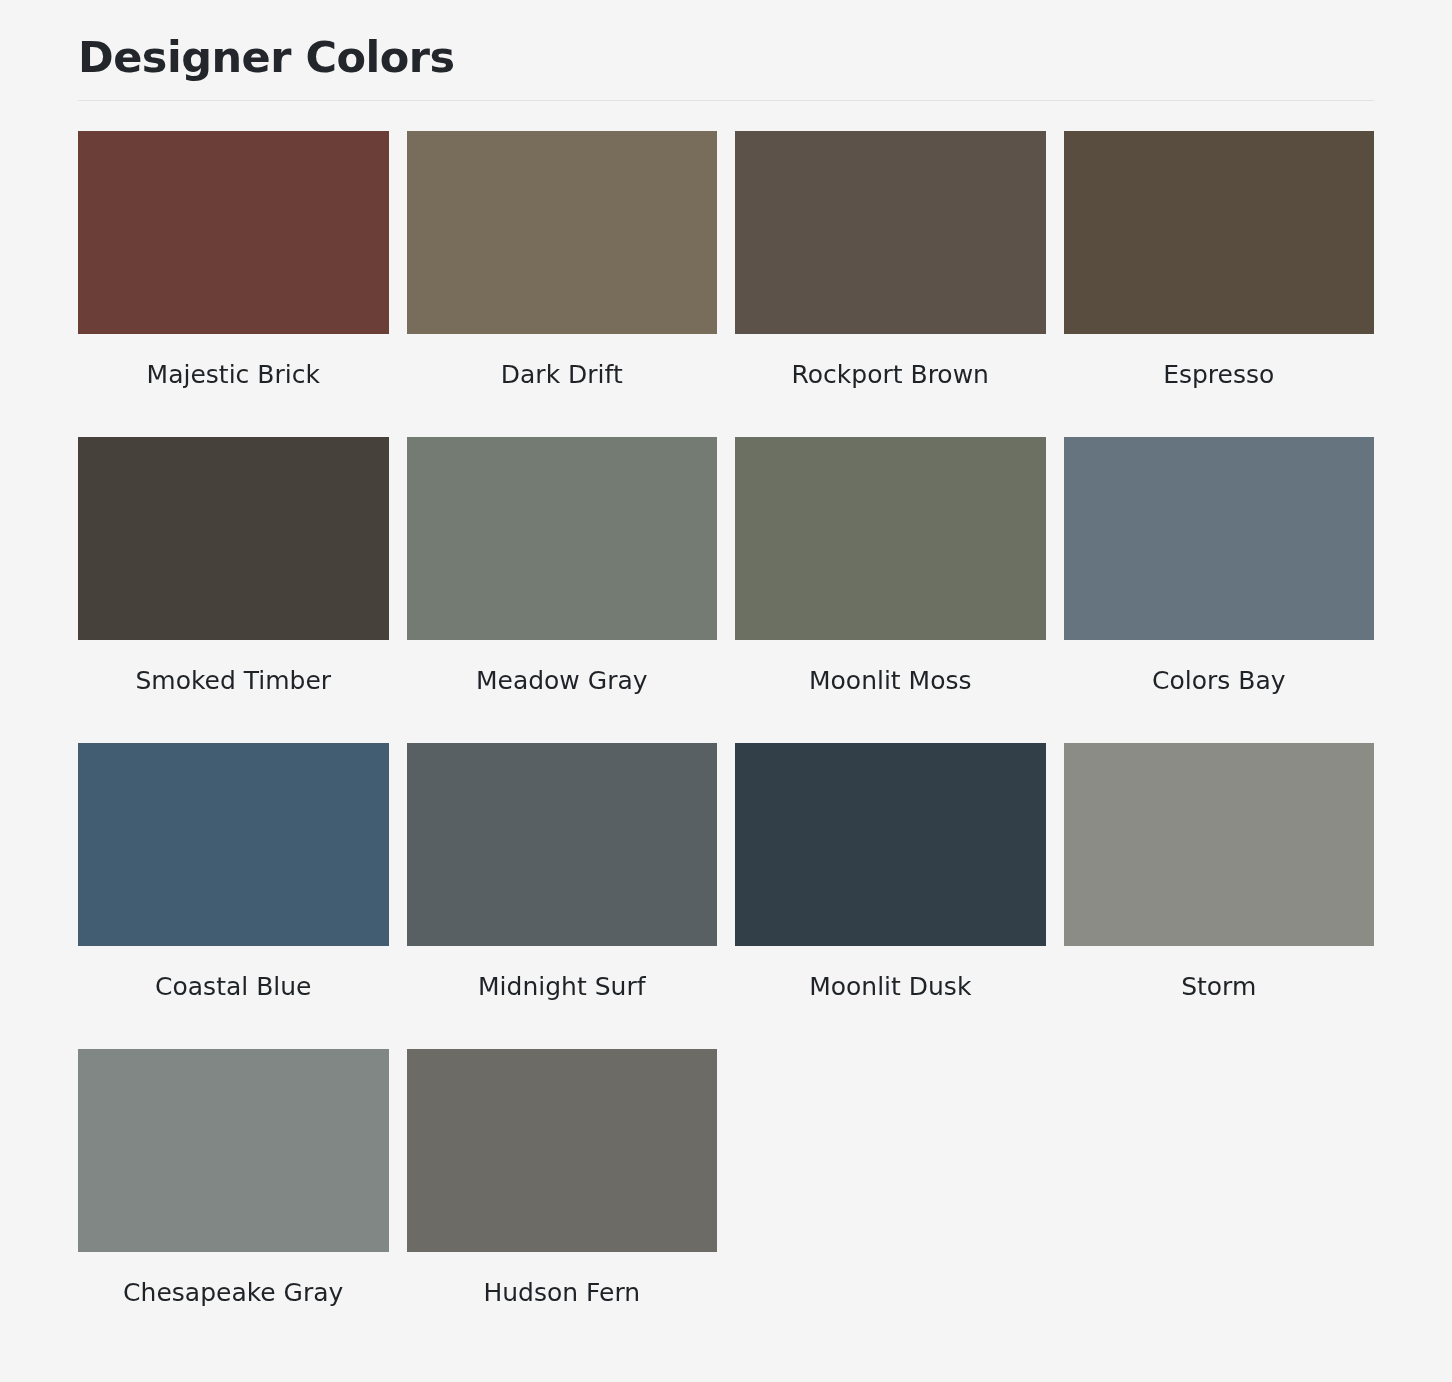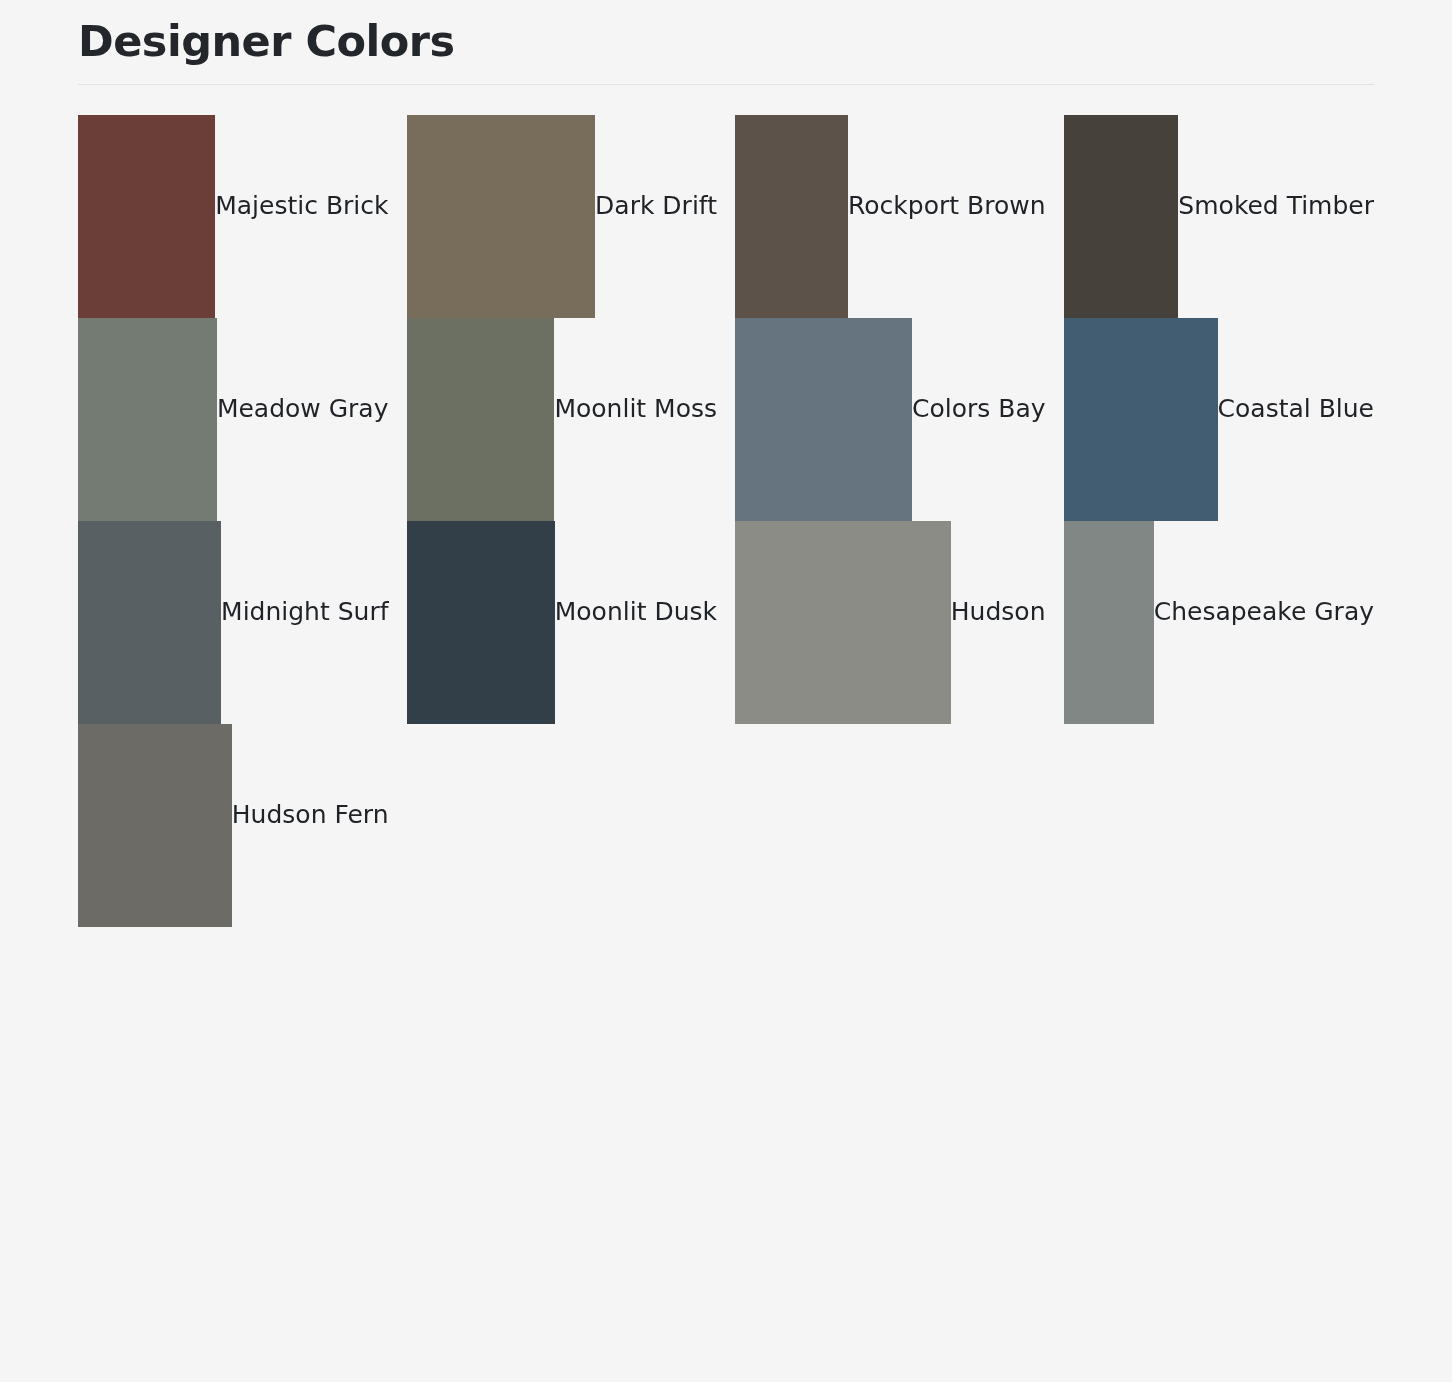--- a/index.html
+++ b/index.html
@@ -10,21 +10,21 @@
     width: 1452px;
     height: 1382px;
     background: #f5f5f5;
     font-family: "DejaVu Sans", sans-serif;
     overflow: hidden;
   }
   .page {
     box-sizing: border-box;
     width: 1452px;
     height: 1382px;
-    padding: 0 78px;
+    padding: 16px 78px;
   }
   .page-title {
     font-size: 43px;
     font-weight: bold;
     color: #23272b;
     letter-spacing: -0.5px;
     margin: 0;
     padding-top: 12px;
     line-height: 1.35;
   }
@@ -35,20 +35,21 @@
   }
   .swatch-grid {
     display: grid;
     grid-template-columns: repeat(4, 1fr);
     column-gap: 18px;
     row-gap: 0;
     margin-top: 30px;
   }
   .swatch-cell {
     display: flex;
+    flex-direction: column;
     align-items: center;
   }
   .swatch-chip {
     width: 100%;
     height: 203px;
     display: block;
   }
   .swatch-label {
     font-size: 25px;
     font-weight: normal;
@@ -76,20 +77,24 @@
       </div>
       <div class="swatch-cell">
         <div class="swatch-chip" style="background-color: rgb(120, 109, 90);"></div>
         <div class="swatch-label">Dark Drift</div>
       </div>
       <div class="swatch-cell">
         <div class="swatch-chip" style="background-color: rgb(93, 82, 74);"></div>
         <div class="swatch-label">Rockport Brown</div>
       </div>
       <div class="swatch-cell">
+        <div class="swatch-chip" style="background-color: rgb(88, 77, 63);"></div>
+        <div class="swatch-label">Espresso</div>
+      </div>
+      <div class="swatch-cell">
         <div class="swatch-chip" style="background-color: rgb(70, 66, 59);"></div>
         <div class="swatch-label">Smoked Timber</div>
       </div>
       <div class="swatch-cell">
         <div class="swatch-chip" style="background-color: rgb(116, 123, 114);"></div>
         <div class="swatch-label">Meadow Gray</div>
       </div>
       <div class="swatch-cell">
         <div class="swatch-chip" style="background-color: rgb(107, 112, 99);"></div>
         <div class="swatch-label">Moonlit Moss</div>
@@ -105,21 +110,21 @@
       <div class="swatch-cell">
         <div class="swatch-chip" style="background-color: rgb(88, 96, 99);"></div>
         <div class="swatch-label">Midnight Surf</div>
       </div>
       <div class="swatch-cell">
         <div class="swatch-chip" style="background-color: rgb(50, 62, 72);"></div>
         <div class="swatch-label">Moonlit Dusk</div>
       </div>
       <div class="swatch-cell">
         <div class="swatch-chip" style="background-color: rgb(139, 140, 133);"></div>
-        <div class="swatch-label">Hudson</div>
+        <div class="swatch-label">Storm</div>
       </div>
       <div class="swatch-cell">
         <div class="swatch-chip" style="background-color: rgb(129, 135, 133);"></div>
         <div class="swatch-label">Chesapeake Gray</div>
       </div>
       <div class="swatch-cell">
         <div class="swatch-chip" style="background-color: rgb(108, 107, 102);"></div>
         <div class="swatch-label">Hudson Fern</div>
       </div>
     </div>

